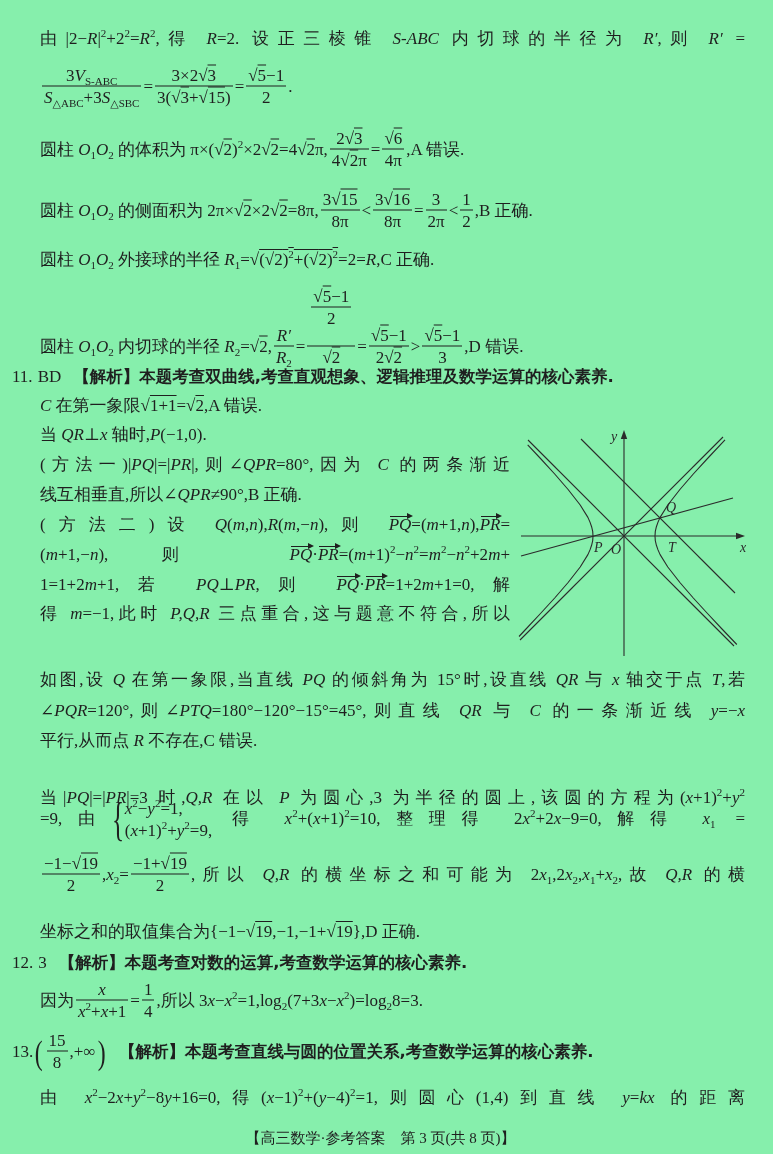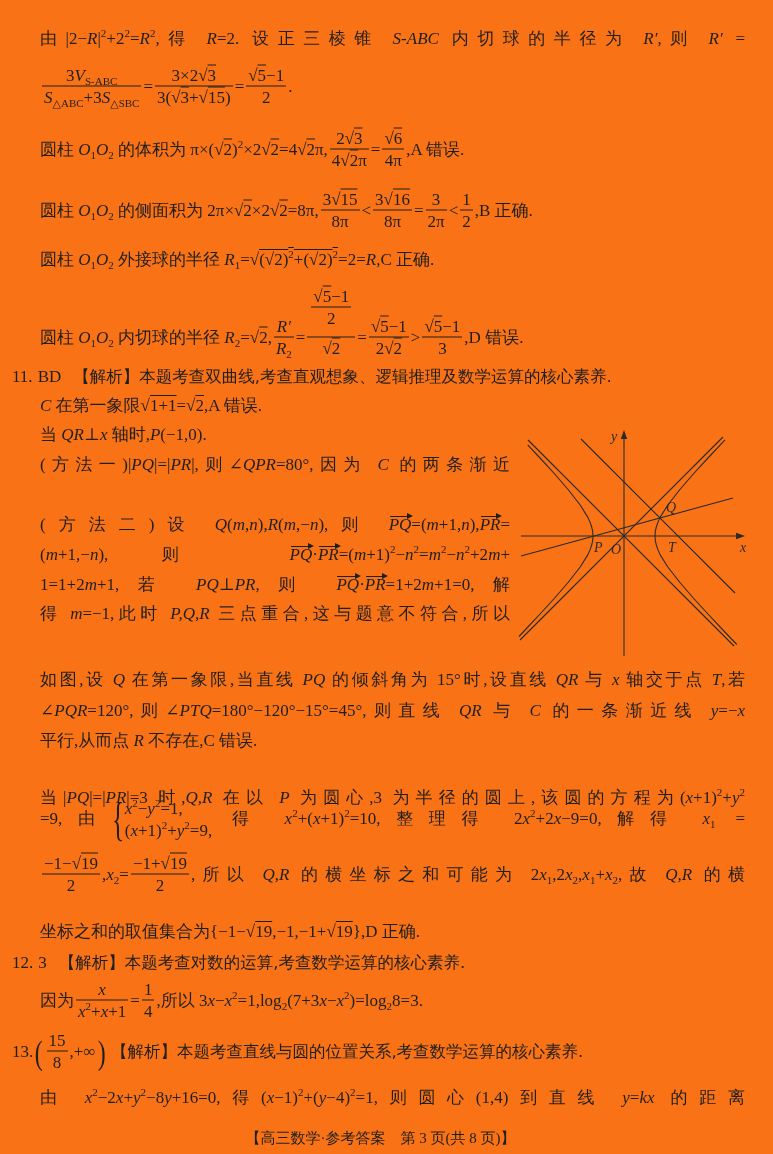--- a/index.html
+++ b/index.html
@@ -1,39 +1,39 @@
 <!DOCTYPE html>
 <html><head>
 <meta charset="utf-8">
 <style>
 *{box-sizing:border-box}
 html,body{margin:0;padding:0;background:#fff}
-.page{position:relative;width:773px;height:1154px;overflow:hidden;background:#f97316;color:#1f1f1f;font-family:"Liberation Serif","DejaVu Serif",serif}
+.page{position:relative;width:773px;height:1154px;overflow:hidden;background:#86efac;color:#1f1f1f;font-family:"Liberation Serif","DejaVu Serif",serif}
 .ln{position:absolute;left:40px;white-space:nowrap;font-size:17px;line-height:20px;transform:translateY(-50%)}
 .pn{left:12px}
 .jf{width:705px;text-align:justify;text-align-last:justify}
 .jh{width:470px;text-align:justify;text-align-last:justify}
 .v{font-style:italic}
 .sp{font-size:11px;vertical-align:7px;line-height:0}
 .sb{font-size:11px;vertical-align:-4px;line-height:0}
 .ov{text-decoration:overline;text-decoration-thickness:1px}
-.fr{display:inline-block;vertical-align:-11px;text-align:center;text-align-last:center;margin:8px 2px;white-space:nowrap}
+.fr{display:inline-block;vertical-align:-11px;text-align:center;text-align-last:center;margin:17px 2px;white-space:nowrap}
 .fr>.n{display:block;line-height:19px;padding:0 2px 1px;border-bottom:1px solid #1f1f1f}
 .fr>.d{display:block;line-height:19px;padding:1px 2px 0}
 .vec{position:relative;display:inline-block;font-style:italic;line-height:20px}
 .vec::before{content:"";position:absolute;left:1px;right:1px;top:1px;border-top:1px solid #1f1f1f}
 .vec::after{content:"";position:absolute;right:-2px;top:-2px;border-left:6px solid #1f1f1f;border-top:3.5px solid transparent;border-bottom:3.5px solid transparent}
 .sys{display:inline-block;vertical-align:middle;white-space:nowrap;text-align:left;text-align-last:left}
 .brace{display:inline-block;vertical-align:middle;font-size:46px;line-height:46px;transform:scaleX(.55);margin:0 -4px}
 .rows{display:inline-block;vertical-align:middle}
 .row{display:block;line-height:22px}
-.hd{font-family:"DejaVu Sans","Liberation Sans",sans-serif;font-weight:normal;font-size:16.5px}
+.hd{font-family:"DejaVu Sans","Liberation Sans",sans-serif;font-weight:bold;font-size:16.5px}
 .ans{margin:0 12px 0 5px}
 .paren{display:inline-block;vertical-align:middle;font-size:34px;line-height:34px;transform:scaleX(.7)}
-.hd13{margin-left:4px}
+.hd13{margin-left:12px}
 .footer{position:absolute;left:-6px;width:773px;text-align:center;font-size:15px;line-height:18px;transform:translateY(-50%);white-space:nowrap}
 .fig{position:absolute;overflow:visible}
 .fig line,.fig polyline{stroke:#2b2b2b;stroke-width:1.1;fill:none;stroke-linejoin:round}
 .fig polygon{fill:#2b2b2b}
 .fig text{font-family:"Liberation Serif","DejaVu Serif",serif;font-style:italic;font-size:14px;fill:#2b2b2b}
 </style>
 </head>
 <body>
 
 <div class="page">
@@ -51,20 +51,21 @@
 <div class="ln" style="top:318px"><span>圆柱 </span><span class="v">O</span><span class="sb">1</span><span class="v">O</span><span class="sb">2</span><span> 内切球的半径 </span><span class="v">R</span><span class="sb">2</span><span>=√</span><span class="ov">2</span><span>,</span><span class="fr"><span class="n"><span class="v">R′</span></span><span class="d"><span class="v">R</span><span class="sb">2</span></span></span><span>=</span><span class="fr"><span class="n"><span class="fr"><span class="n"><span>√</span><span class="ov">5</span><span>−1</span></span><span class="d"><span>2</span></span></span></span><span class="d"><span>√</span><span class="ov">2</span></span></span><span>=</span><span class="fr"><span class="n"><span>√</span><span class="ov">5</span><span>−1</span></span><span class="d"><span>2√</span><span class="ov">2</span></span></span><span>&gt;</span><span class="fr"><span class="n"><span>√</span><span class="ov">5</span><span>−1</span></span><span class="d"><span>3</span></span></span><span>,D 错误.</span></div>
 
 <div class="ln pn" style="top:377px"><span>11.</span><span class="ans">BD</span><span class="hd">【解析】本题考查双曲线,考查直观想象、逻辑推理及数学运算的核心素养.</span></div>
 
 <div class="ln" style="top:406px"><span class="v">C</span><span> 在第一象限√</span><span class="ov">1+1</span><span>=√</span><span class="ov">2</span><span>,A 错误.</span></div>
 
 <div class="ln" style="top:435px"><span>当 </span><span class="v">QR</span><span>⊥</span><span class="v">x</span><span> 轴时,</span><span class="v">P</span><span>(−1,0).</span></div>
 
 <div class="ln jh" style="top:465px"><span>(方法一)|</span><span class="v">PQ</span><span>|=|</span><span class="v">PR</span><span>|,则∠</span><span class="v">QPR</span><span>=80°,因为 </span><span class="v">C</span><span> 的两条渐近</span></div>
 
+<div class="ln" style="top:495px"><span>线互相垂直,所以∠</span><span class="v">QPR</span><span>≠90°,B 正确.</span></div>
 
 <div class="ln jh" style="top:525px"><span>(方法二)设 </span><span class="v">Q</span><span>(</span><span class="v">m</span><span>,</span><span class="v">n</span><span>),</span><span class="v">R</span><span>(</span><span class="v">m</span><span>,−</span><span class="v">n</span><span>),则 </span><span class="vec">PQ</span><span>=(</span><span class="v">m</span><span>+1,</span><span class="v">n</span><span>),</span><span class="vec">PR</span><span>=</span></div>
 
 <div class="ln jh" style="top:555px"><span>(</span><span class="v">m</span><span>+1,−</span><span class="v">n</span><span>),则 </span><span class="vec">PQ</span><span>·</span><span class="vec">PR</span><span>=(</span><span class="v">m</span><span>+1)</span><span class="sp">2</span><span>−</span><span class="v">n</span><span class="sp">2</span><span>=</span><span class="v">m</span><span class="sp">2</span><span>−</span><span class="v">n</span><span class="sp">2</span><span>+2</span><span class="v">m</span><span>+</span></div>
 
 <div class="ln jh" style="top:585px"><span>1=1+2</span><span class="v">m</span><span>+1,若 </span><span class="v">PQ</span><span>⊥</span><span class="v">PR</span><span>,则 </span><span class="vec">PQ</span><span>·</span><span class="vec">PR</span><span>=1+2</span><span class="v">m</span><span>+1=0,解</span></div>
 
 <div class="ln jh" style="top:614px"><span>得 </span><span class="v">m</span><span>=−1,此时 </span><span class="v">P,Q,R</span><span> 三点重合,这与题意不符合,所以</span></div>
 
 

